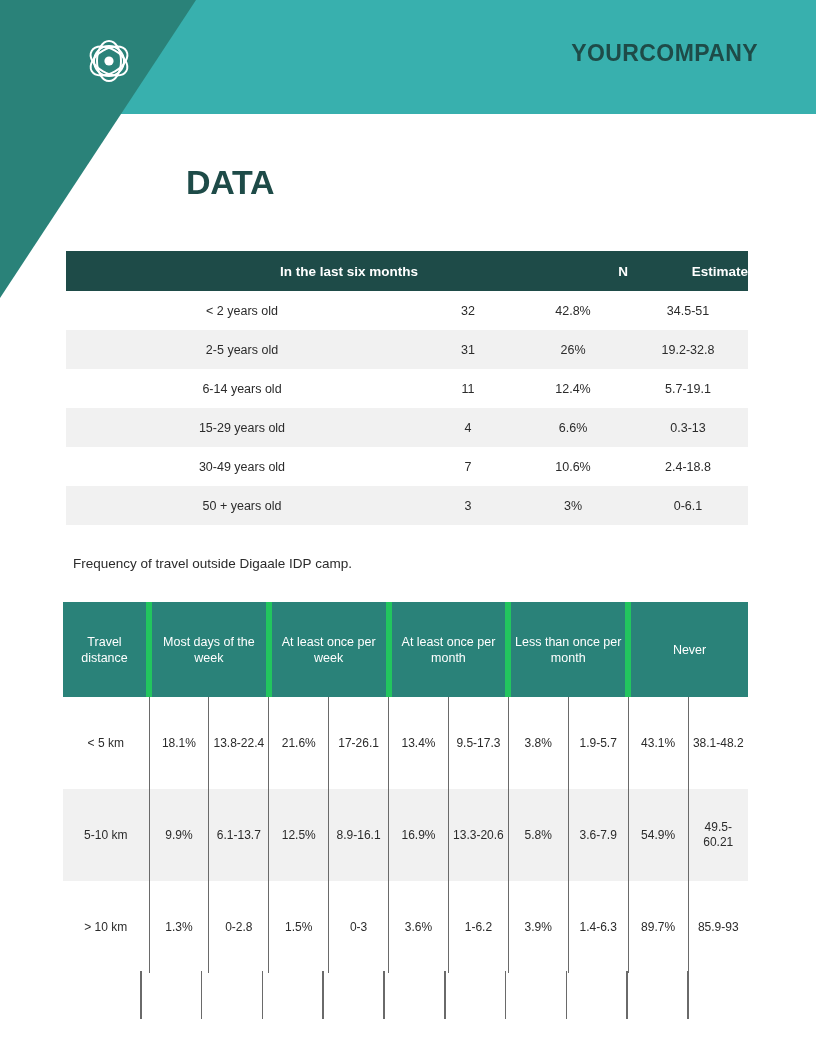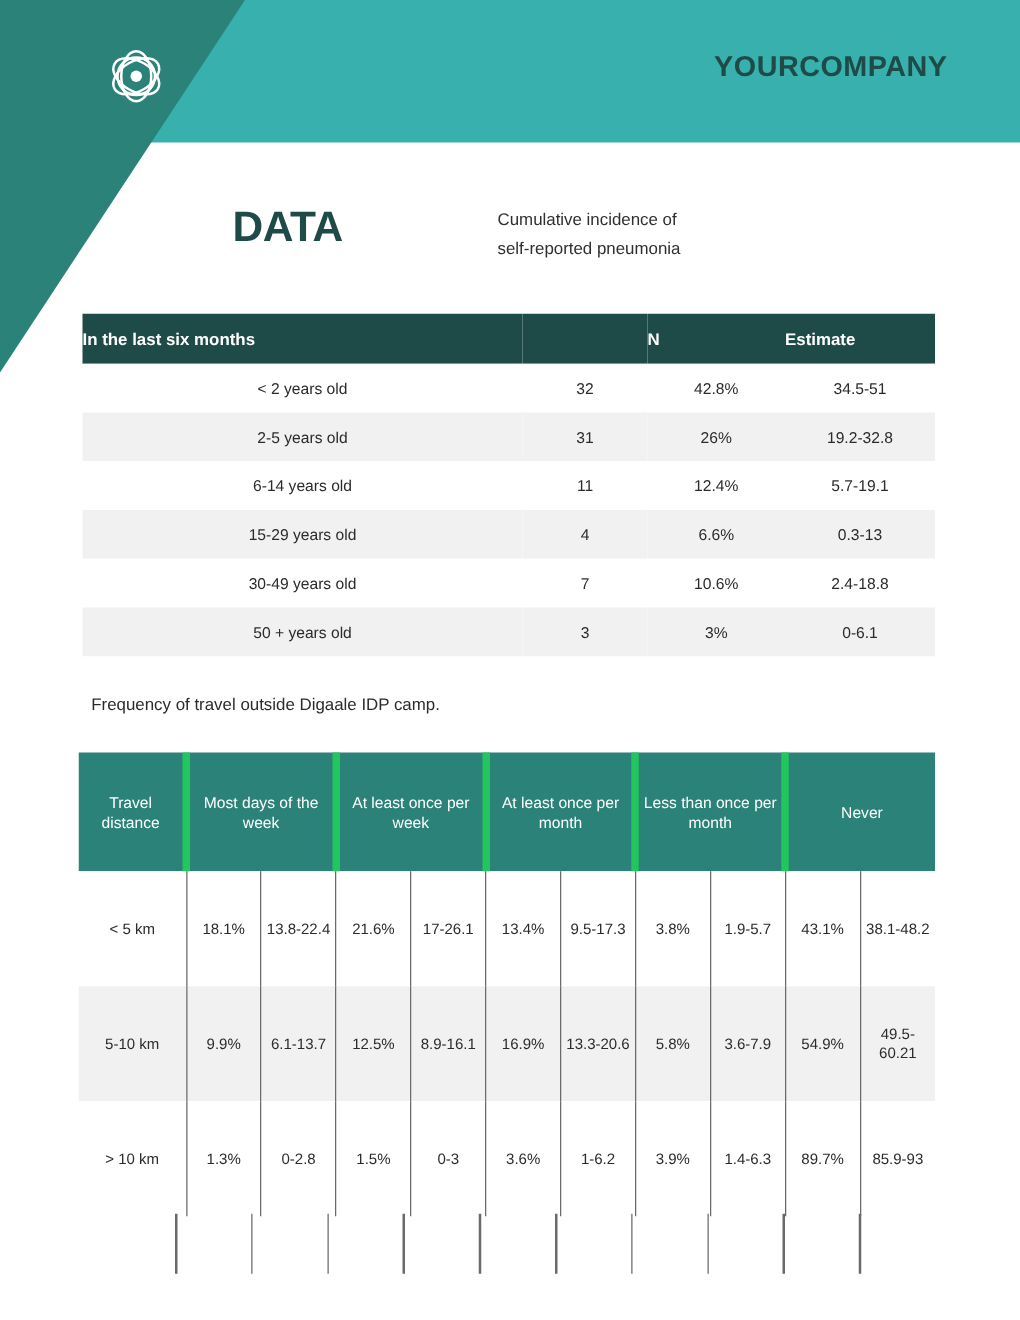--- a/index.html
+++ b/index.html
@@ -88,21 +88,21 @@
     border-collapse: collapse;
     table-layout: fixed;
   }
   #table-one th {
     background: #1e4b48;
     color: #ffffff;
     font-size: 13.5px;
     font-weight: bold;
     height: 40px;
     padding: 0;
-    text-align: left;
+    text-align: right;
   }
   #table-one td {
     font-size: 12.5px;
     height: 39px;
     padding: 0;
     text-align: center;
     color: #2b2b2b;
   }
   #table-one tbody tr.alt td { background: #f1f1f1; }
   #table-one tbody tr.plain td { background: #ffffff; }
@@ -194,24 +194,20 @@
       <ellipse cx="29" cy="29" rx="12" ry="20" transform="rotate(60 29 29)"></ellipse>
       <ellipse cx="29" cy="29" rx="12" ry="20" transform="rotate(120 29 29)"></ellipse>
       <circle cx="29" cy="29" r="15"></circle>
     </g>
     <circle cx="29" cy="29" r="4.6" fill="#ffffff"></circle>
   </svg>
 </div>
 
 <div id="title-block">
   <div id="page-title">DATA</div>
-  <div id="page-subtitle">
-    <div>Cumulative incidence of</div>
-    <div>self-reported pneumonia</div>
-  </div>
 </div>
 
 <table id="table-one">
   <thead>
     <tr>
       <th class="t1-c0">In the last six months</th>
       <th class="t1-c1"></th>
       <th class="t1-c2">N</th>
       <th class="t1-c3">Estimate</th>
     </tr>

